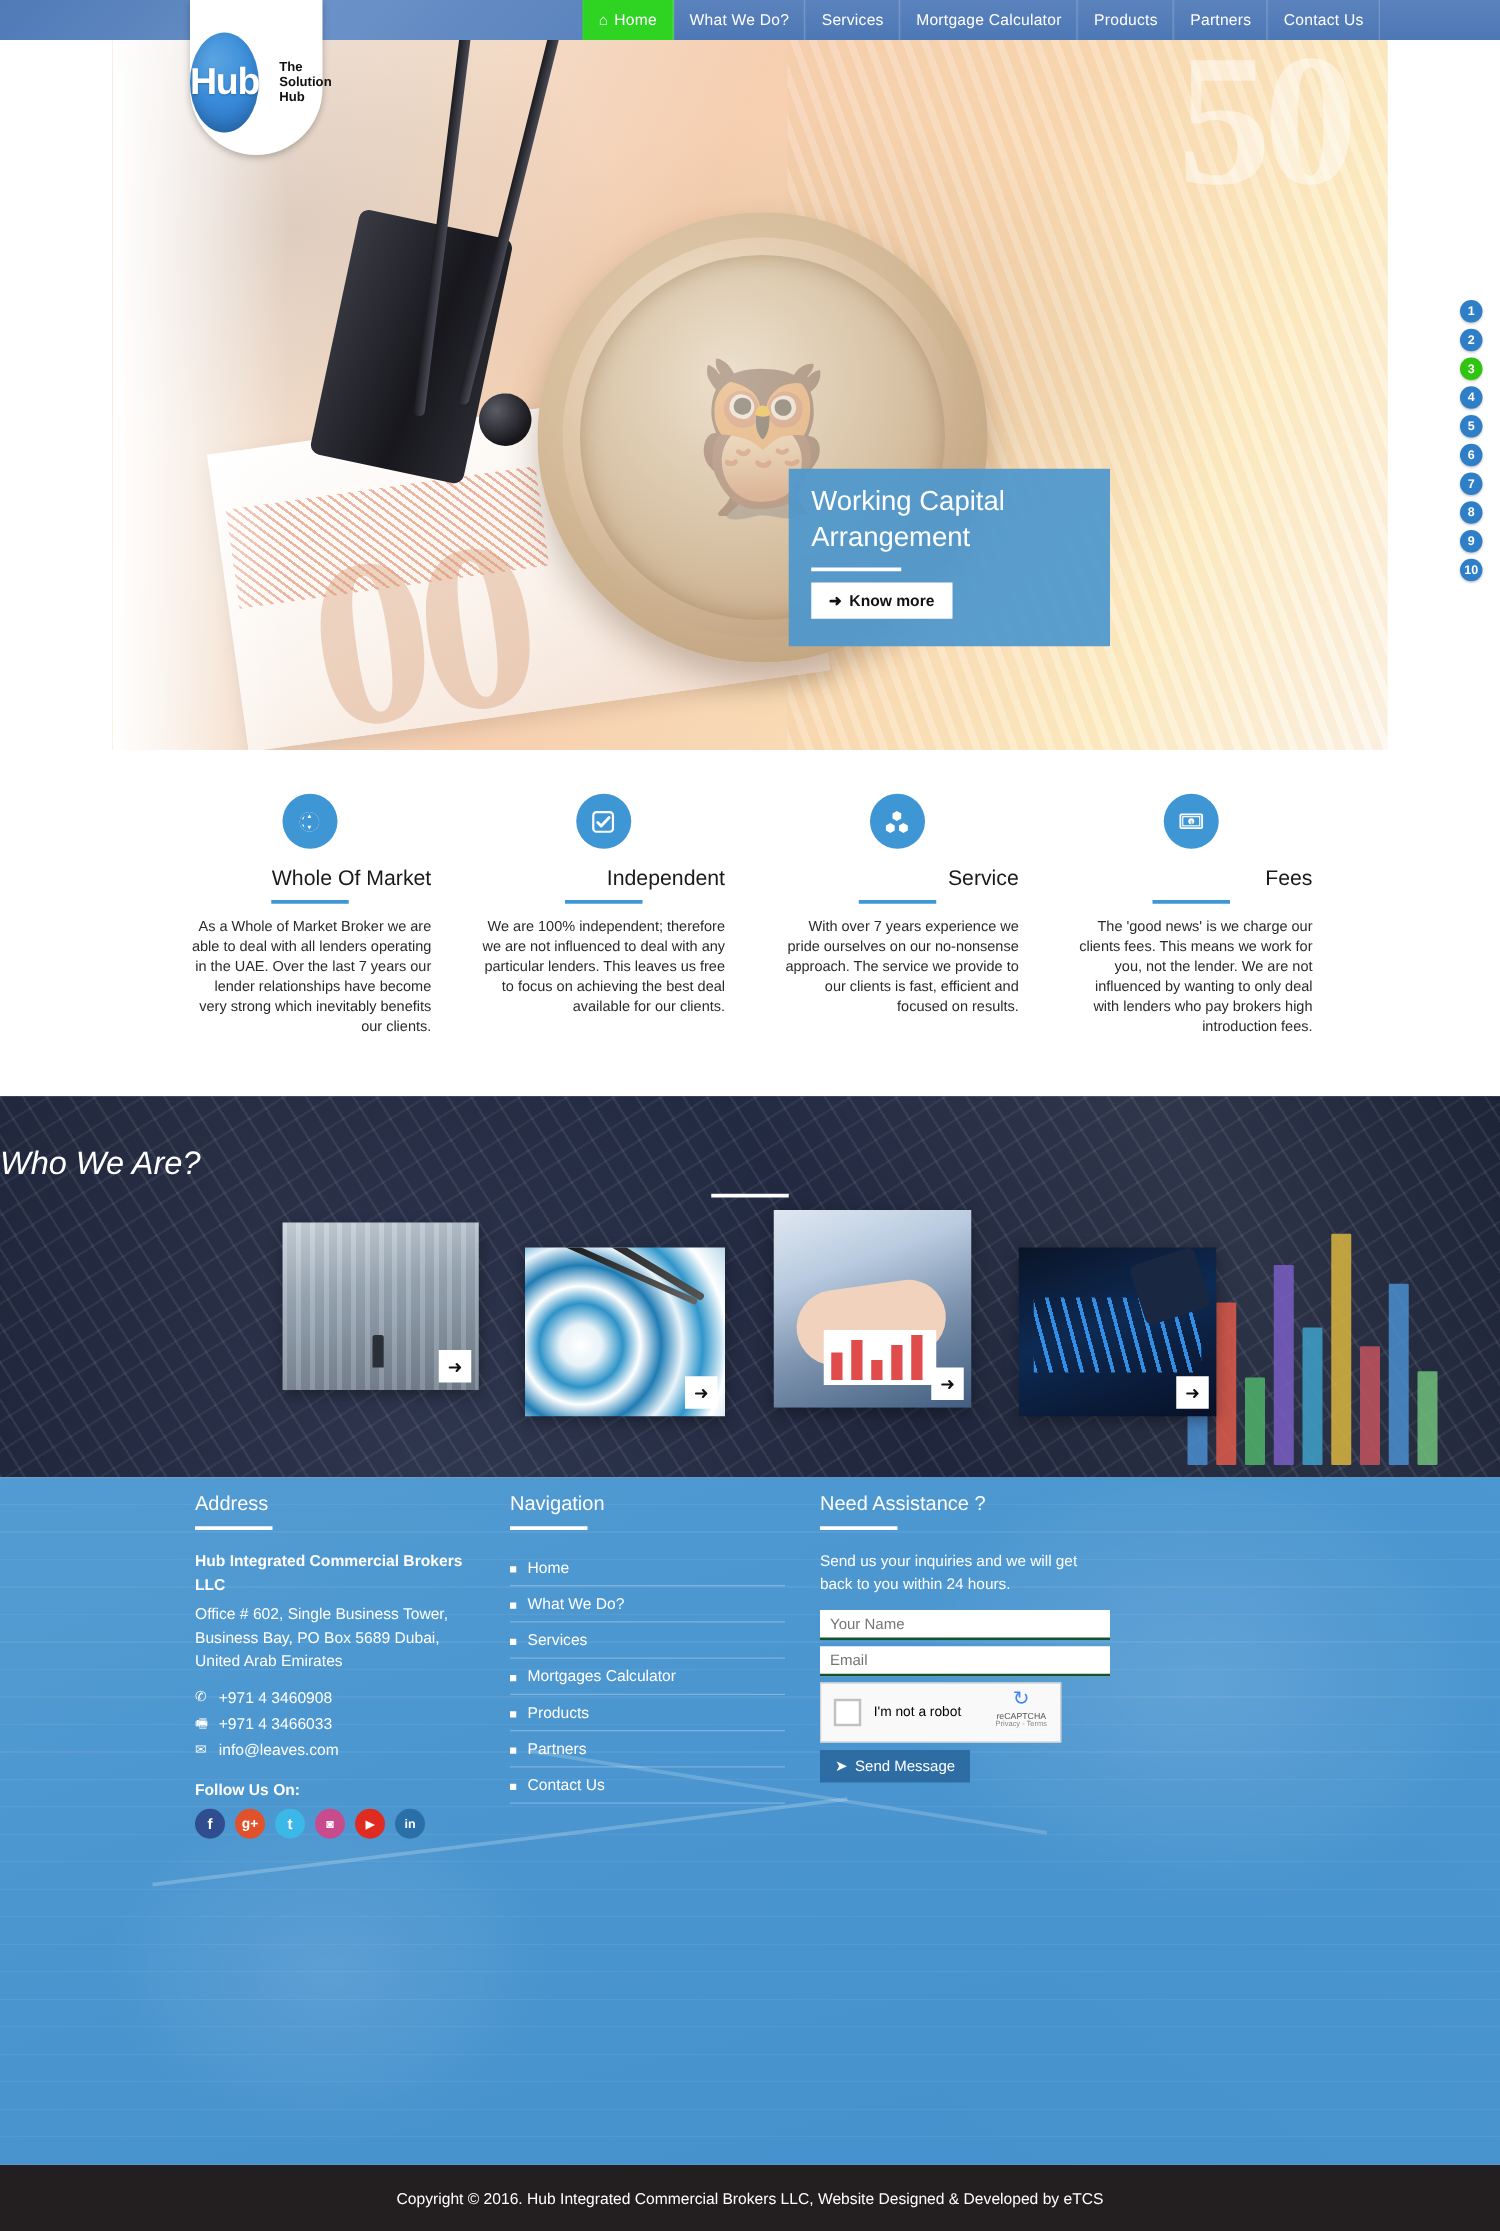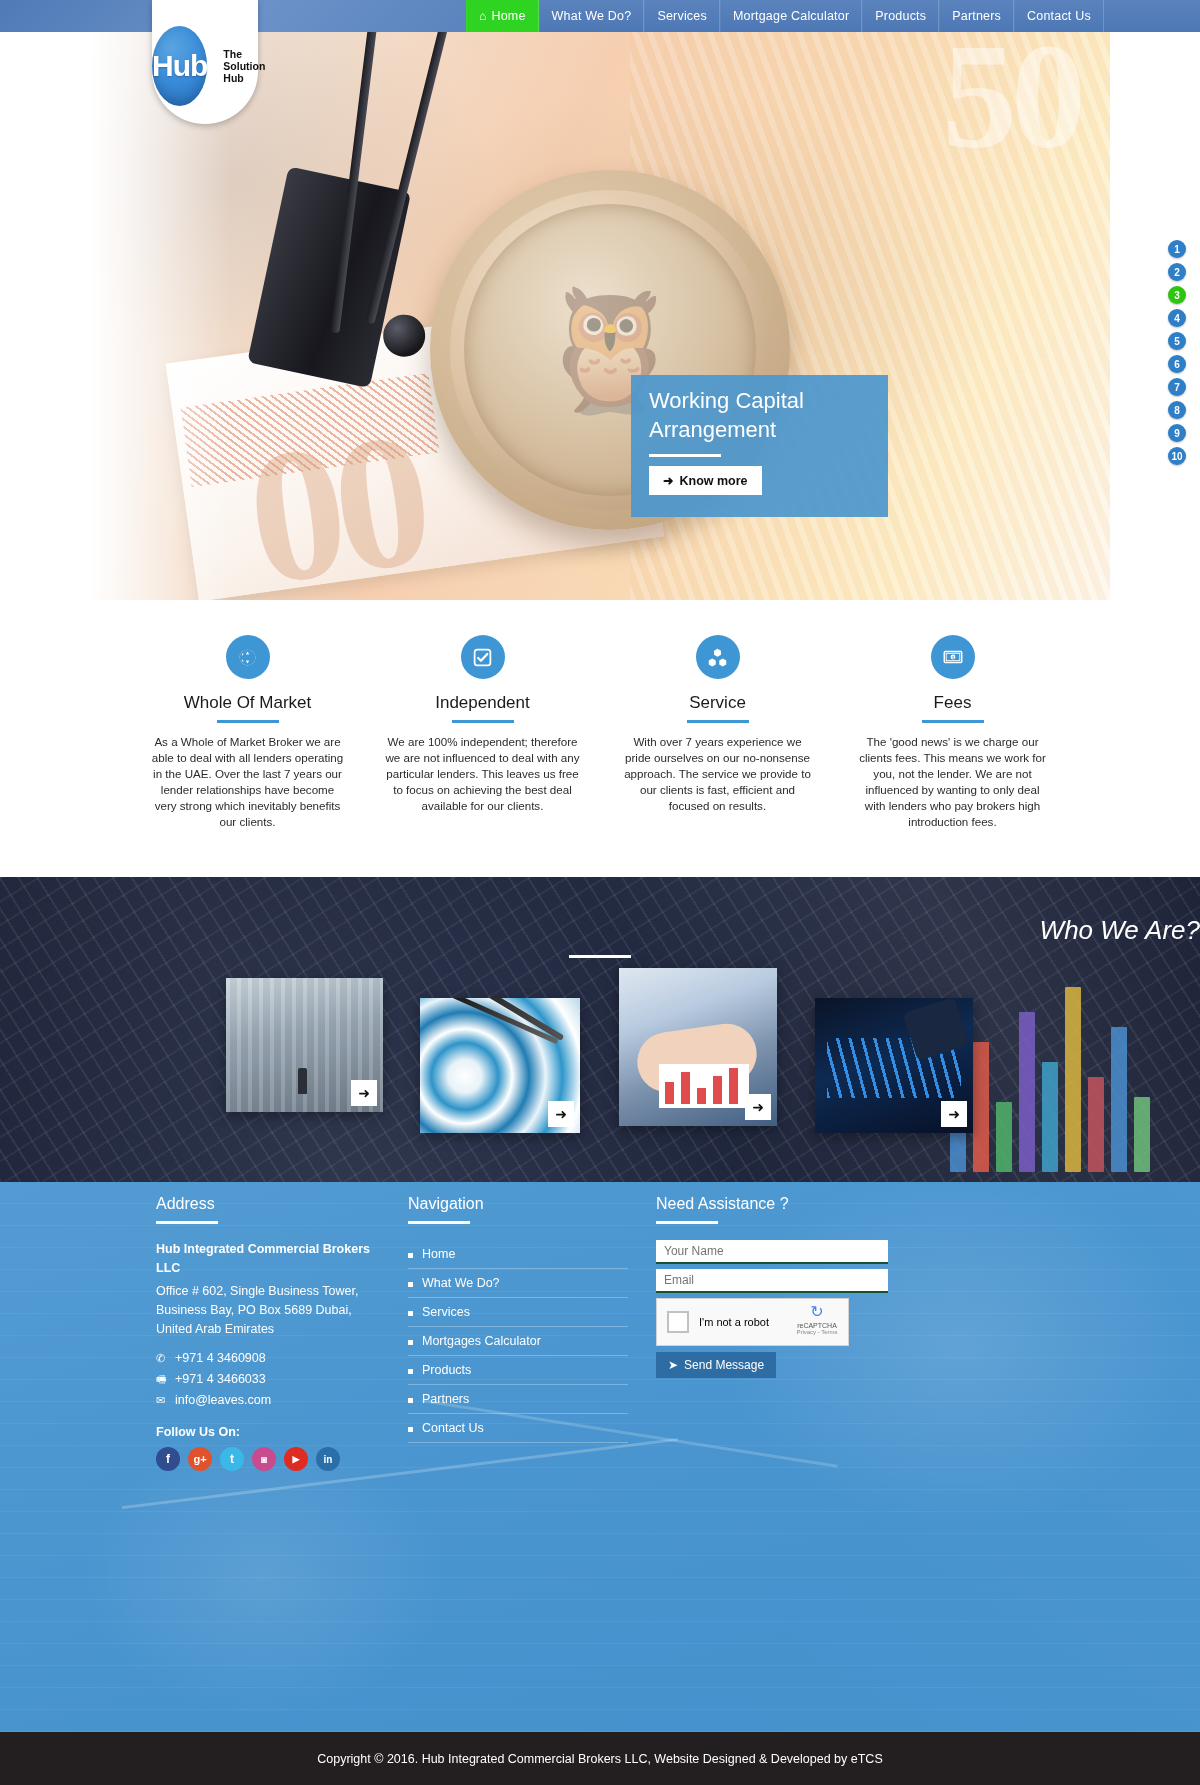--- a/index.html
+++ b/index.html
@@ -163,21 +163,21 @@
     cursor: pointer; box-shadow: 0 1px 2px rgba(0,0,0,.25);
   }
   .dot.active { background: #2fc40f; }
 
   
   .features {
     position: absolute; top: 600px; left: 0; width: 1200px; height: 272px;
     background: #ffffff; display: flex; justify-content: center;
     padding-top: 35px; gap: 0;
   }
-  .feature { width: 195px; margin: 0 20px; text-align: center; }
+  .feature { width: 195px; margin: 0 20px; text-align: right; }
   .feat-icon {
     width: 44px; height: 44px; border-radius: 50%; background: #3f96d5;
     margin: 0 auto 14px auto; display: flex; align-items: center; justify-content: center;
     color: #ffffff; font-size: 20px;
   }
   .feat-title { font-size: 17px; color: #1a1a1a; font-weight: normal; margin-bottom: 7px; }
   .feat-rule { width: 62px; height: 3px; background: #3f96d5; margin: 0 auto 11px auto; }
   .feat-text { font-size: 11.6px; line-height: 1.38; color: #2b2b2b; }
 
   
@@ -189,21 +189,21 @@
       linear-gradient(60deg,#3d4556 0%, #6d7585 25%, #2c3342 55%, #8a8f9a 80%, #33394a 100%);
   }
   .whowe-grid {
     position:absolute; inset:0;
     background: repeating-linear-gradient(58deg, rgba(255,255,255,.07) 0 2px, rgba(255,255,255,0) 2px 16px),
                 repeating-linear-gradient(148deg, rgba(255,255,255,.05) 0 2px, rgba(255,255,255,0) 2px 20px);
   }
   .whowe-bars { position:absolute; right:0; top:0; width:250px; height:305px; display:flex; align-items:flex-end; gap:7px; padding:0 12px 10px 0; }
   .whowe-bars i { display:block; width:16px; border-radius:1px; opacity:.85; }
   .whowe h2 {
-    position: relative; text-align: right; color: #ffffff;
+    position: relative; text-align: left; color: #ffffff;
     font-size: 26px; font-weight: normal; padding-top: 38px; font-style: italic;
   }
   .whowe-rule { width: 62px; height: 3px; background: #ffffff; margin: 9px auto 0 auto; position: relative; }
   .cards { position: relative; margin-top: 22px; height: 200px; }
   .card { position: absolute; overflow: hidden; box-shadow: 0 4px 12px rgba(0,0,0,.35); }
   .card .arrow {
     position: absolute; right: 6px; bottom: 6px; width: 26px; height: 26px;
     background: #ffffff; color: #111; font-size: 14px;
     display: flex; align-items: center; justify-content: center; cursor: pointer;
   }
@@ -533,20 +533,21 @@
   <div class="fnav-item">Services</div>
   <div class="fnav-item">Mortgages Calculator</div>
   <div class="fnav-item">Products</div>
   <div class="fnav-item">Partners</div>
   <div class="fnav-item">Contact Us</div>
 </div>
 
 <div class="fcol assist-col">
   <h3>Need Assistance ?</h3>
   <div class="frule"></div>
+  <div class="assist-sub">Send us your inquiries and we will get back to you within 24 hours.</div>
 
   <input class="finput" type="text" placeholder="Your Name" style="">
   <input class="finput" type="text" placeholder="Email" style="">
 
   <div class="captcha">
     <div class="cap-box"></div>
     <div class="cap-label">I'm not a robot</div>
     <div class="cap-logo">
       <div class="g">↻</div>
       <div class="t1">reCAPTCHA</div>

